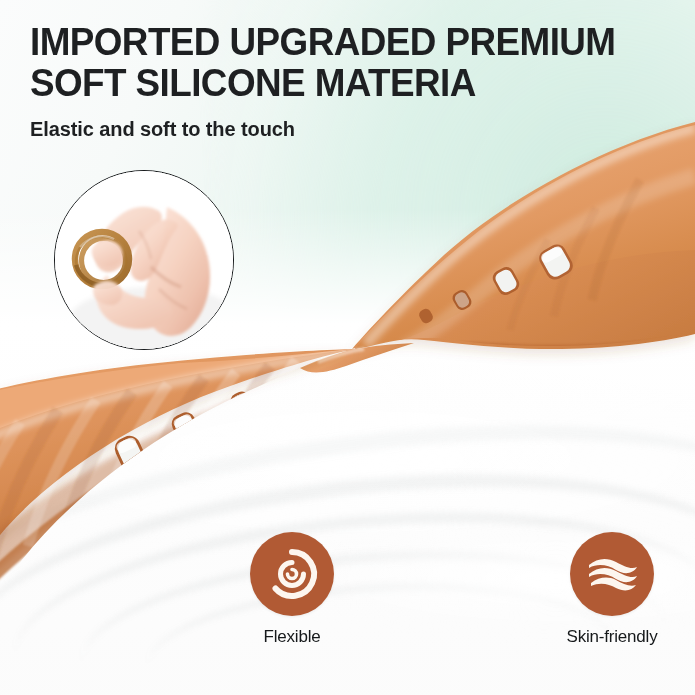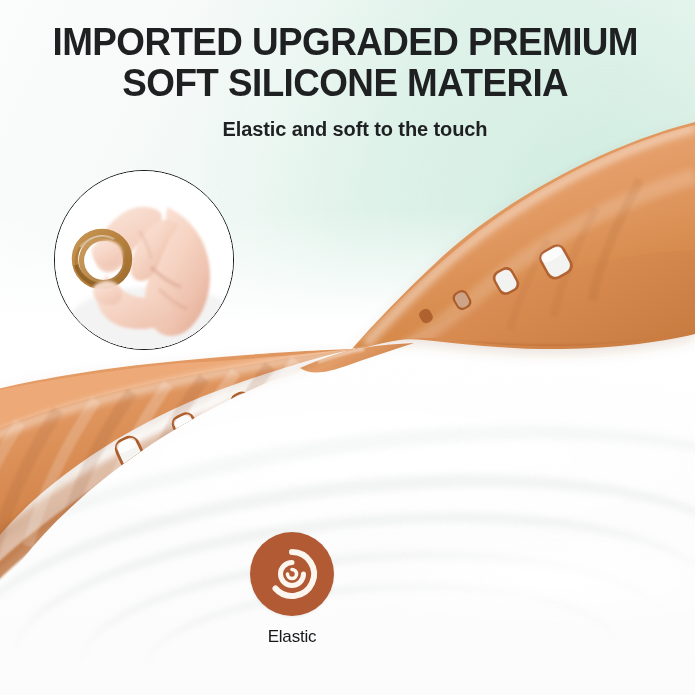--- a/index.html
+++ b/index.html
@@ -11,21 +11,20 @@
   body {
     font-family: "Liberation Sans", sans-serif;
   }
 
   #banner {
     position: relative;
     width: 695px;
     height: 695px;
     overflow: hidden;
     background: #fdba74;
-    text-align: center;
   }
 
   
   .bg-base {
     position: absolute;
     inset: 0;
     background:
       linear-gradient(115deg,
         #fbfcfc 0%,
         #f7faf9 18%,
@@ -475,20 +474,37 @@
         <span>
           <svg viewBox="0 0 58 58" xmlns="http://www.w3.org/2000/svg">
             <g fill="none" stroke="#fdf6ef" stroke-linecap="round">
               <path d="M29,7 A22,22 0 1 1 12.5,43.5" stroke-width="6"></path>
               <path d="M29,17.5 A11.5,11.5 0 1 0 40.5,29" stroke-width="5"></path>
               <path d="M29,24.5 A4.5,4.5 0 1 1 24.5,29" stroke-width="3.6"></path>
             </g>
           </svg>
         </span>
       </div>
-      <div class="feature-label">Elastic</div>
+      <div class="feature-label">Flexible</div>
     </div>
 
 
+    <div class="feature">
+      <div class="feature-circle">
+        <span>
+          <svg viewBox="0 0 58 58" xmlns="http://www.w3.org/2000/svg">
+            <g fill="#fdf6ef">
+              <path d="M6,20 C14,13 24,12 33,17 C41,21 48,25 54,22
+                       C50,29 41,30 33,25 C25,20 15,18 6,23 Z"></path>
+              <path d="M6,29 C14,22 24,21 33,26 C41,30 48,34 54,31
+                       C50,38 41,39 33,34 C25,29 15,27 6,32 Z"></path>
+              <path d="M8,38 C16,32 25,31 33,35 C40,39 47,42 53,40
+                       C49,46 41,47 33,43 C26,39 17,37 8,41 Z"></path>
+            </g>
+          </svg>
+        </span>
+      </div>
+      <div class="feature-label">Skin-friendly</div>
+    </div>
 
   </div>
 
 </div>
 
 </body></html>

